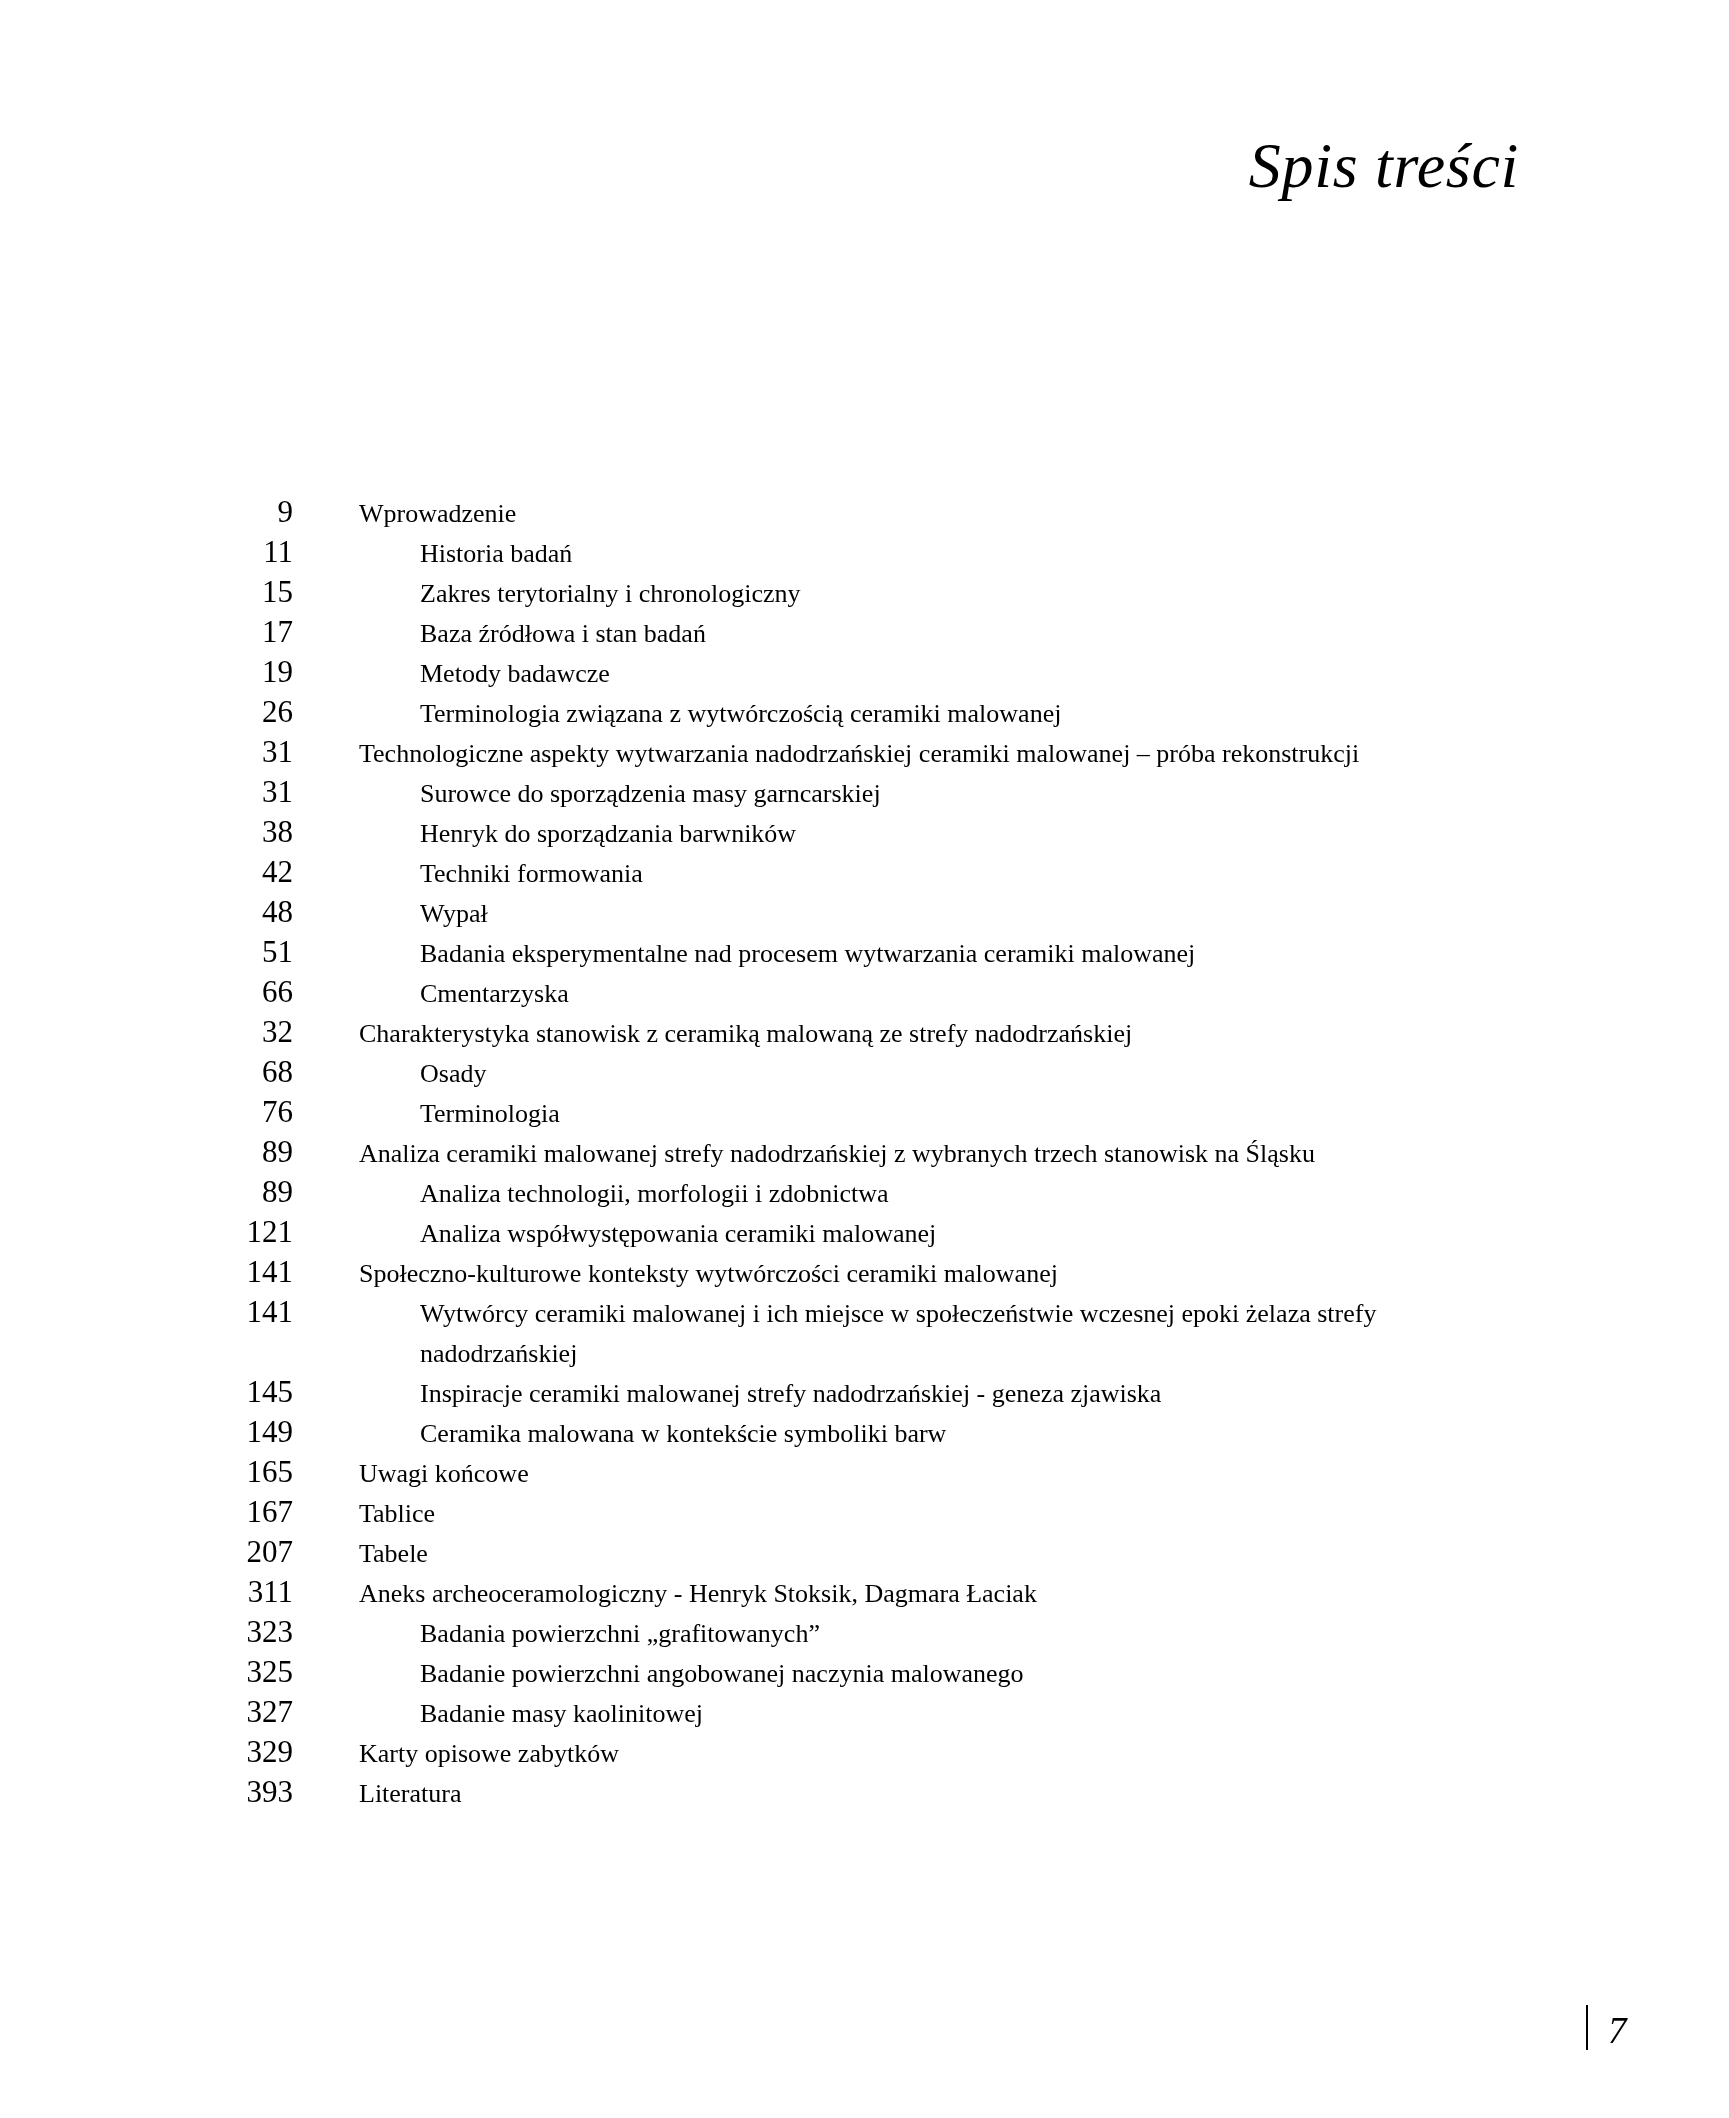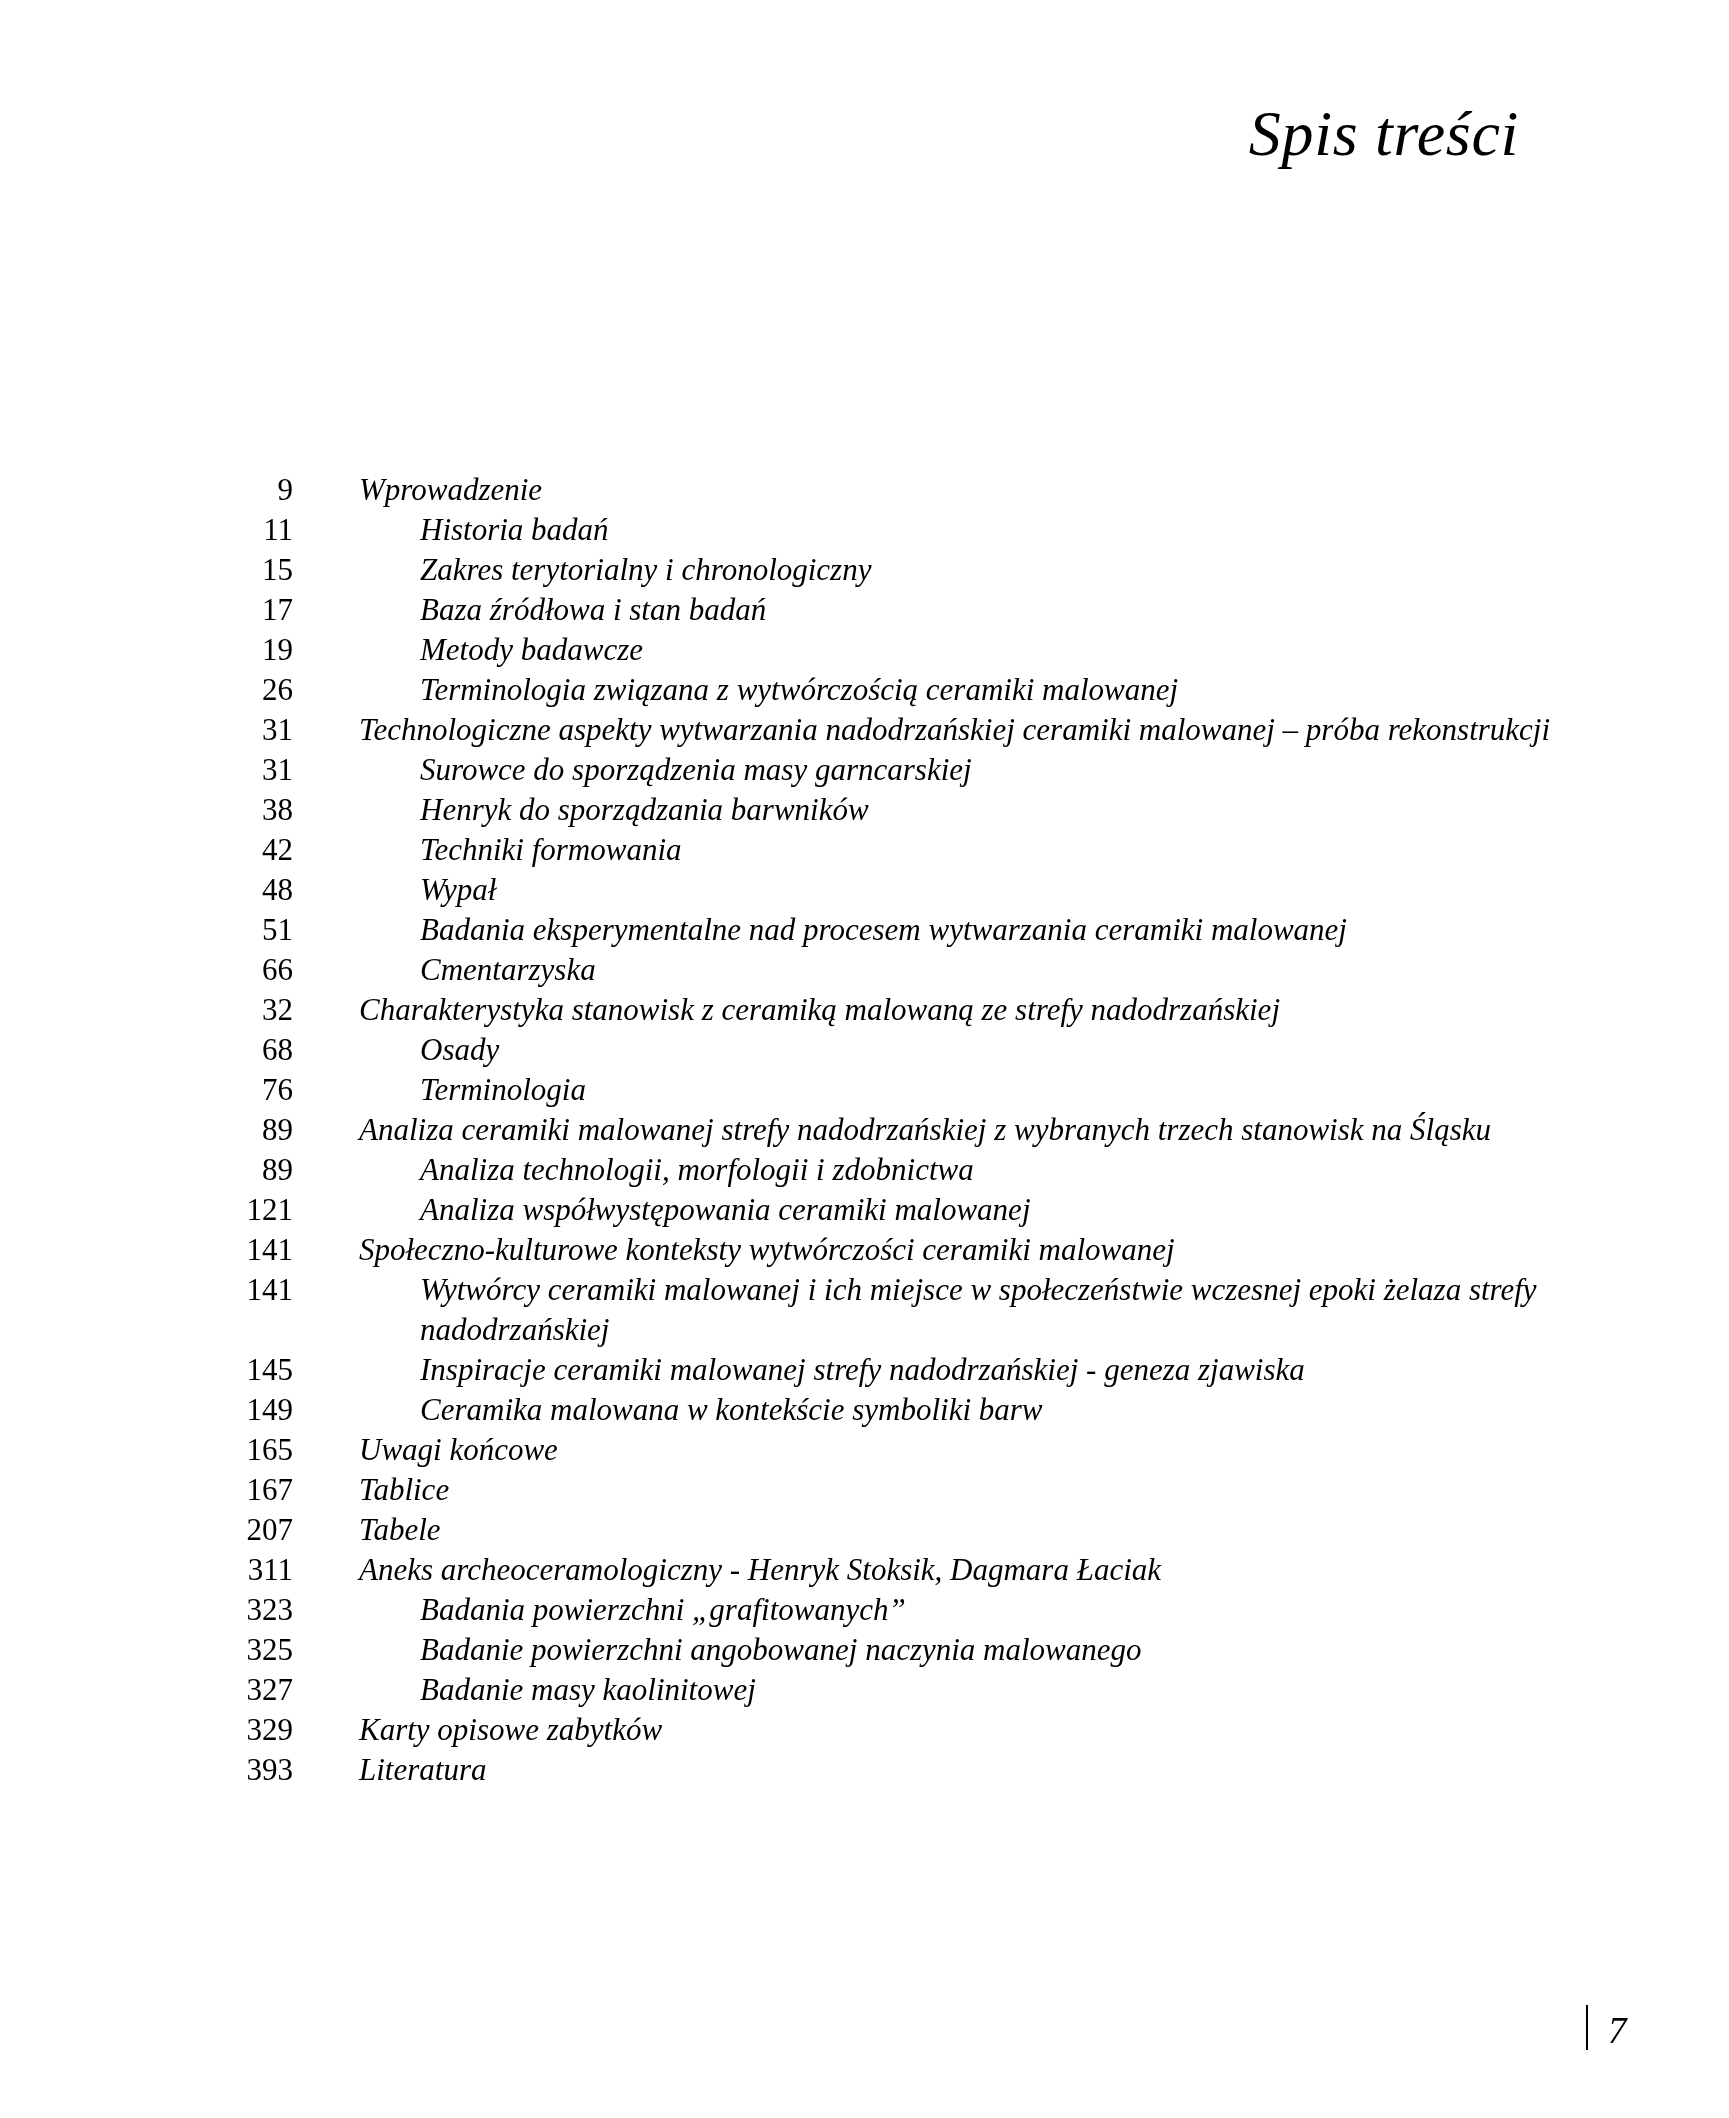--- a/index.html
+++ b/index.html
@@ -14,21 +14,21 @@
     height: 2119px;
     background: #ffffff;
     color: #000000;
     font-family: "Liberation Serif", serif;
     overflow: hidden;
   }
 
   
   .page-title {
     position: absolute;
-    top: 102px;
+    top: 134px;
     right: 210px;
     font-size: 64px;
     line-height: 1;
     font-style: italic;
     font-weight: normal;
     margin: 0;
     white-space: nowrap;
     letter-spacing: 0.7px;
   }
 
@@ -48,24 +48,24 @@
   }
   .toc-num {
     flex: 0 0 293px;
     width: 293px;
     text-align: right;
     font-size: 31px;
     font-style: normal;
     line-height: 40px;
   }
   .toc-label {
-    font-style: italic;
-    font-size: 31px;
+    font-size: 26px;
     line-height: 40px;
     white-space: nowrap;
+    margin-top: 24px;
   }
   .lvl1 { margin-left: 66px; }
   .lvl2 { margin-left: 127px; }
 
   
   .footer-rule {
     position: absolute;
     left: 1586px;
     top: 2005px;
     width: 2.2px;

